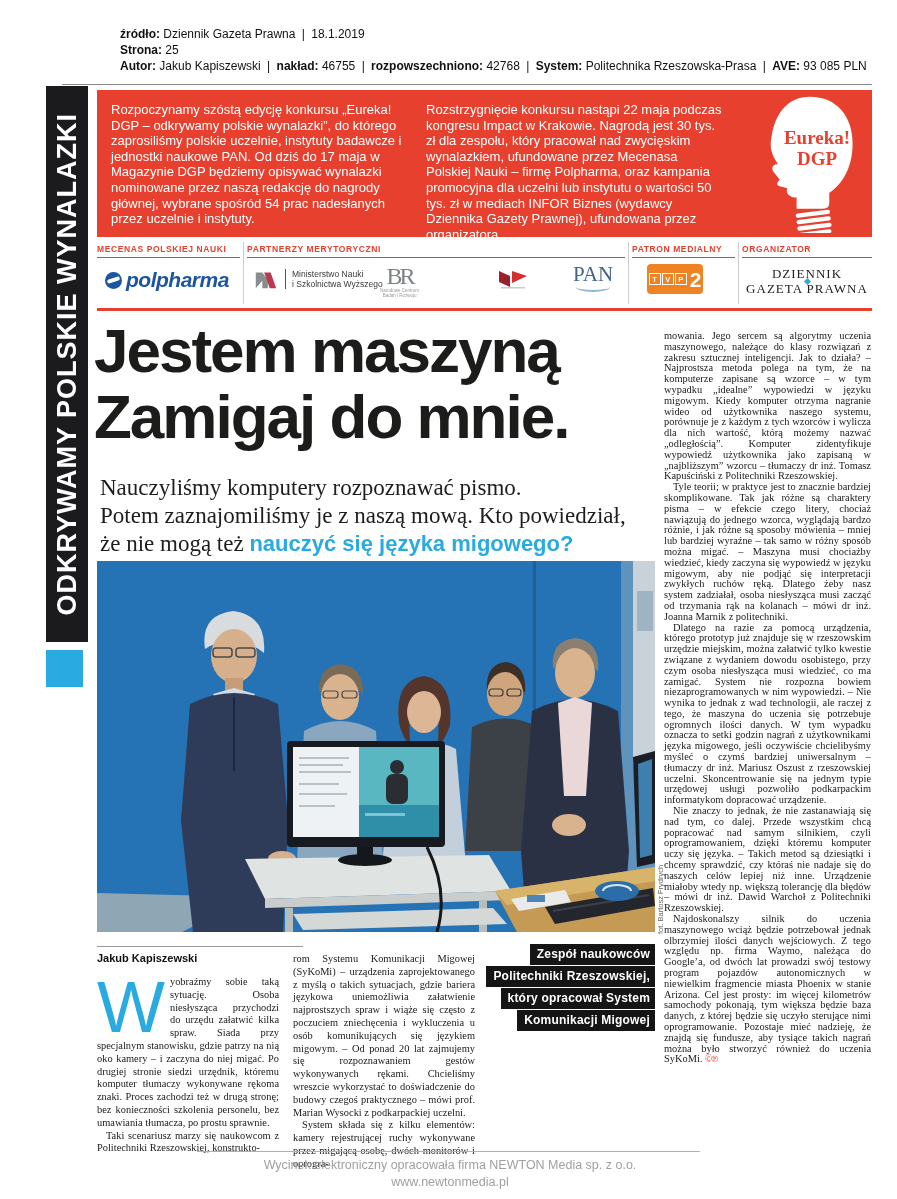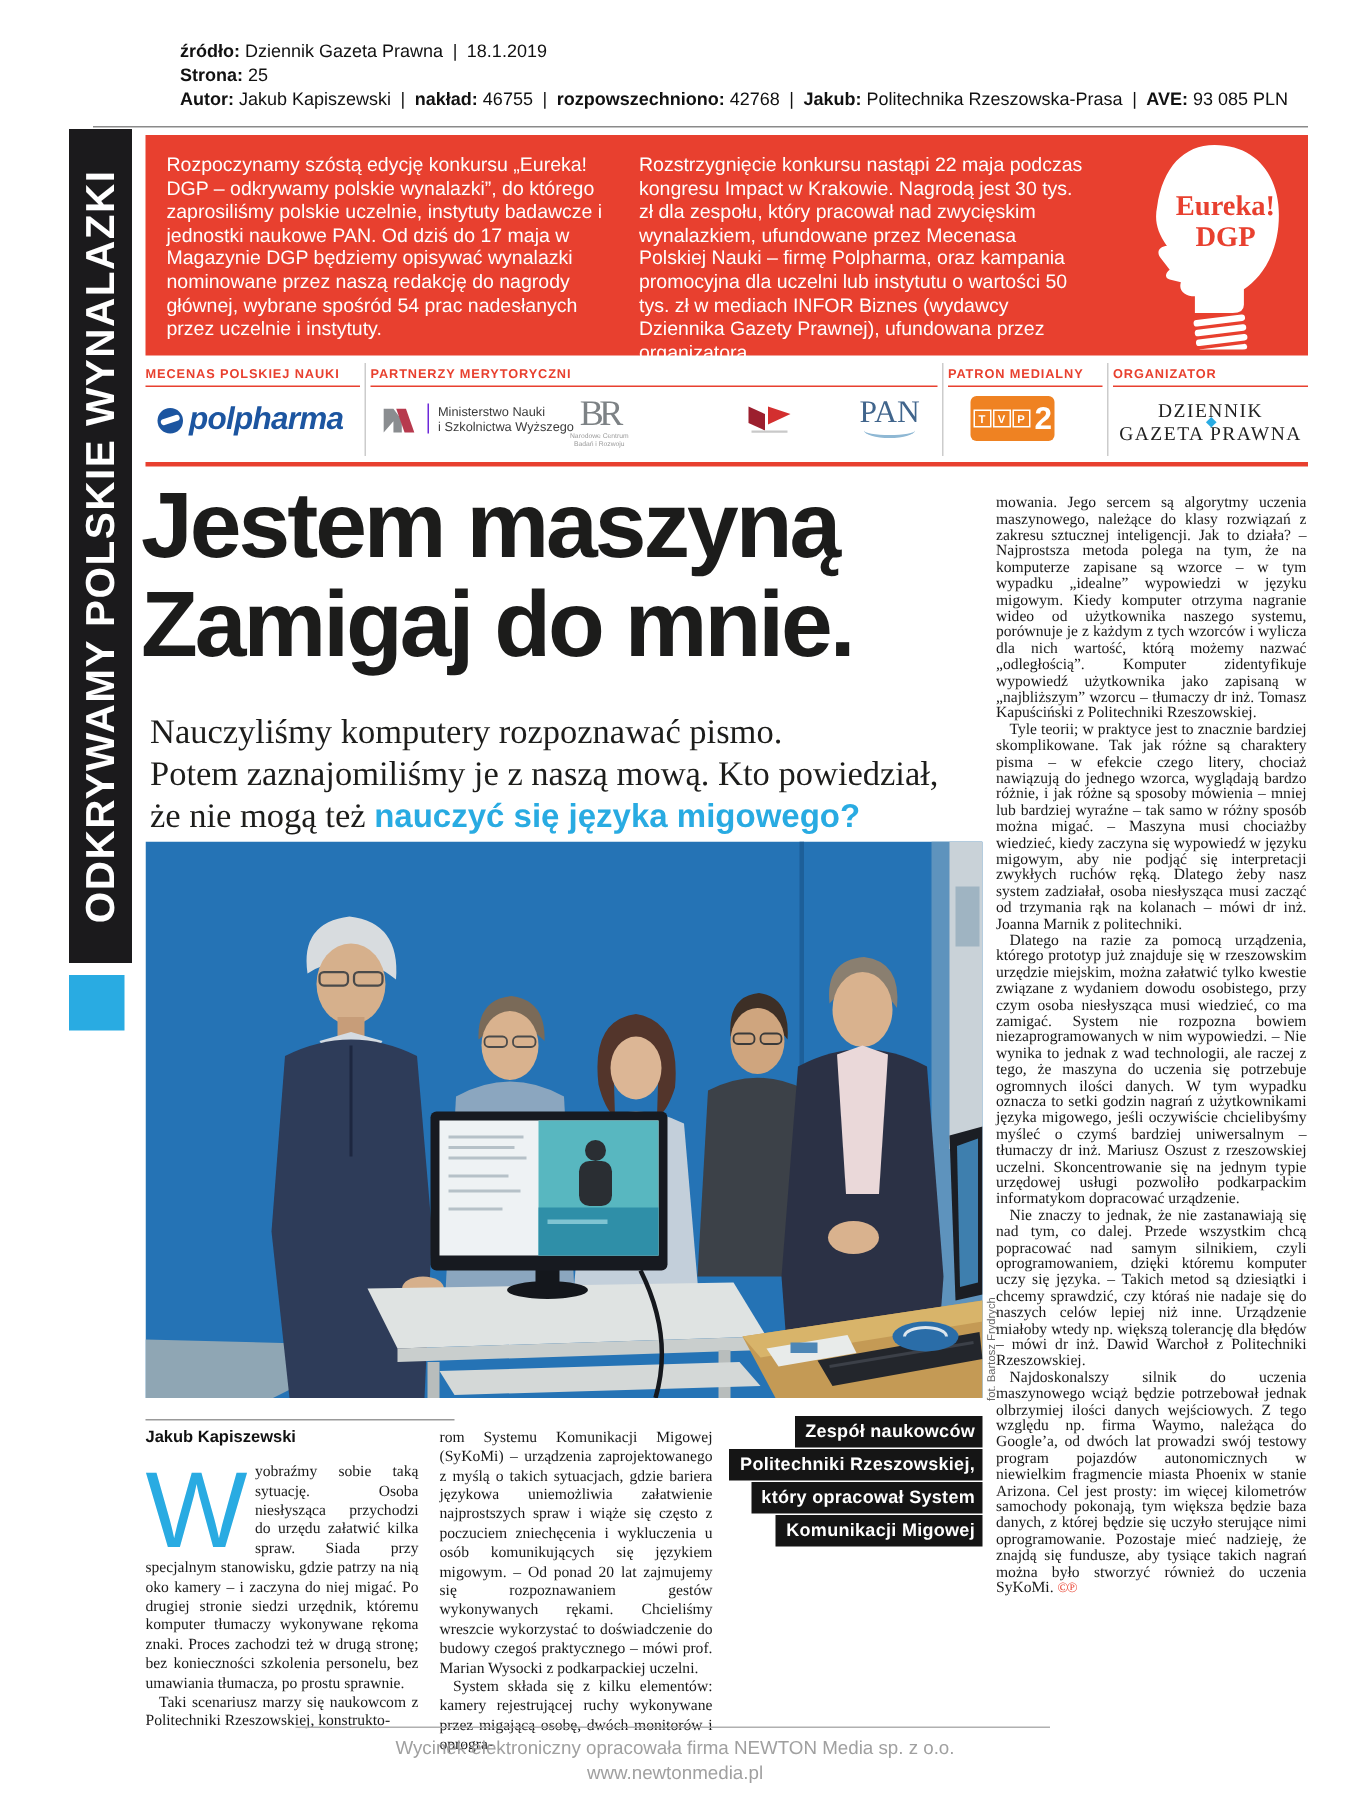--- a/index.html
+++ b/index.html
@@ -126,21 +126,21 @@
     <div>
       <b>Autor:</b>
       <span>Jakub Kapiszewski</span>
       <span class="pipe">|</span>
       <b>nakład:</b>
       <span>46755</span>
       <span class="pipe">|</span>
       <b>rozpowszechniono:</b>
       <span>42768</span>
       <span class="pipe">|</span>
-      <b>Jakub:</b>
+      <b>System:</b>
       <span>Politechnika Rzeszowska-Prasa</span>
       <span class="pipe">|</span>
       <b>AVE:</b>
       <span>93 085 PLN</span>
     </div>
   </div>
   <div class="rule-top"></div>
 
   <div class="series-bar">
     <span>ODKRYWAMY POLSKIE WYNALAZKI</span>

